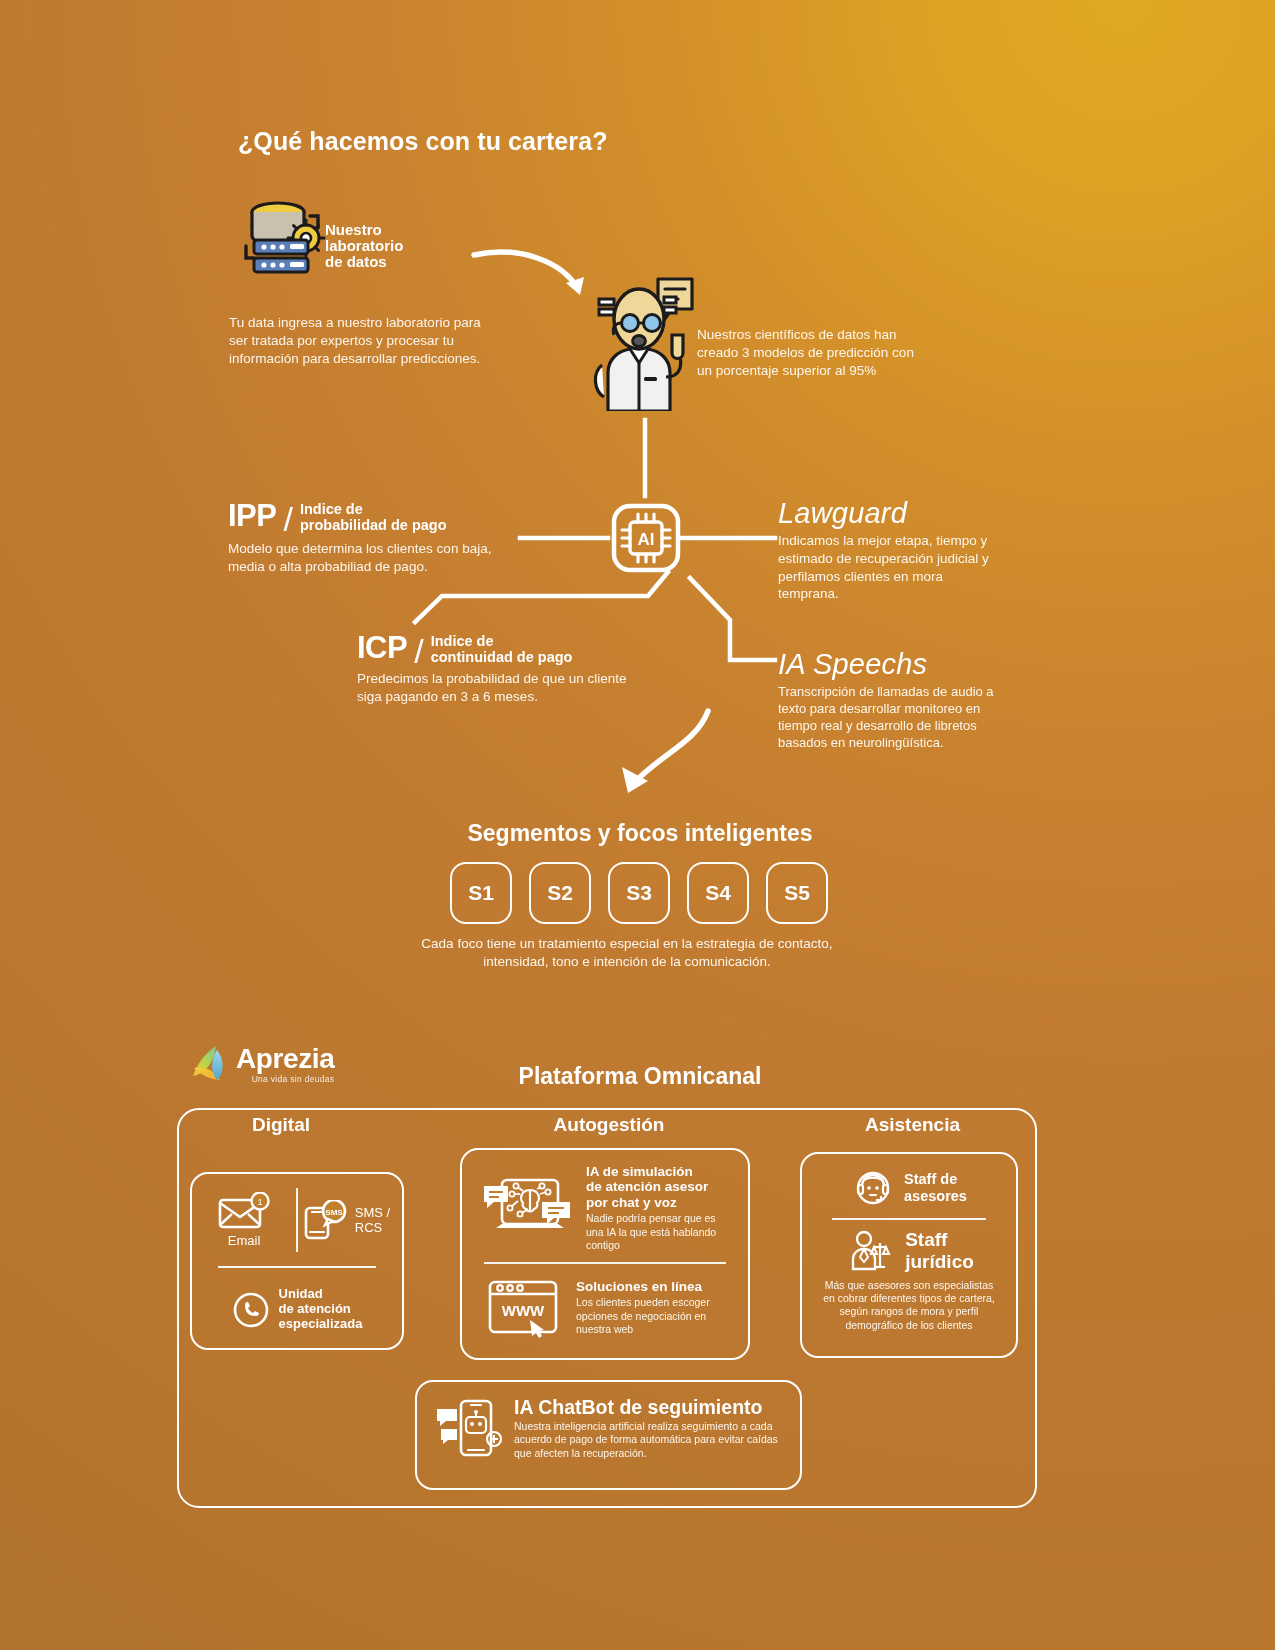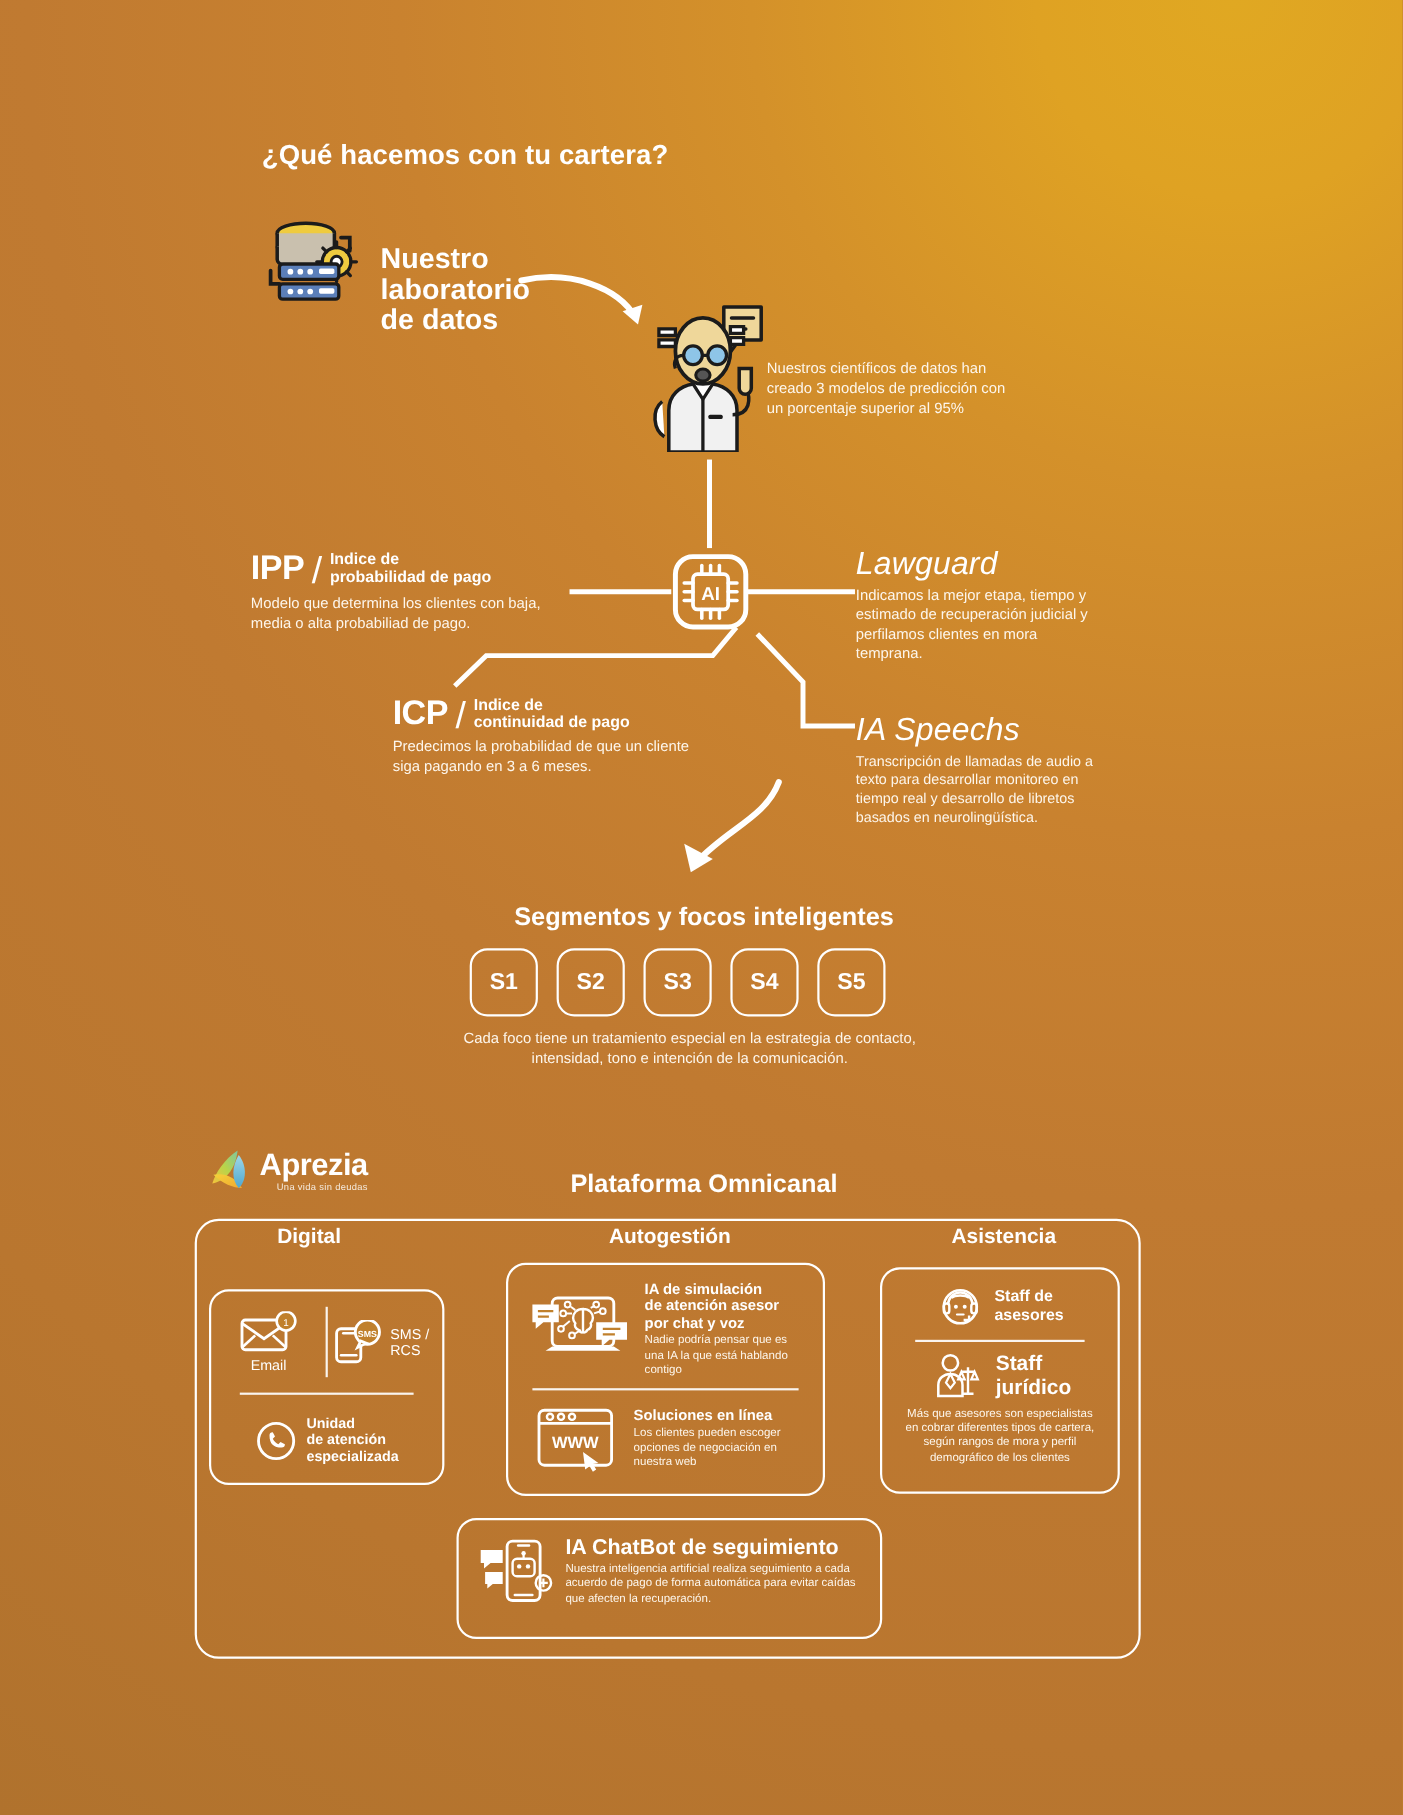--- a/index.html
+++ b/index.html
@@ -14,21 +14,21 @@
     overflow:hidden;
   }
   .pg { position:absolute; inset:0; }
   .abs { position:absolute; }
 
   h1.title { font-size:25px; font-weight:bold; letter-spacing:.1px; }
 
   .secthead { font-size:23px; font-weight:bold; }
   .body-txt { font-size:13.5px; line-height:1.32; color:#fdf6ec; font-weight:400; }
 
-  .lab-title { font-size:26px; font-weight:bold; line-height:1.06;margin-left:21px; }
+  .lab-title { font-size:15px; font-weight:bold; line-height:1.06; }
 
   .model-code { font-size:31px; font-weight:bold; letter-spacing:-.5px; }
   .model-slash { font-size:34px; font-weight:300; margin:0 7px; position:relative; top:2px; }
   .model-sub { font-size:14.5px; font-weight:bold; line-height:1.12; }
 
   .brandname { font-size:29px; font-style:italic; font-weight:500; letter-spacing:.2px; }
 
   .seg-box {
     width:62px; height:62px; border:2px solid #fff; border-radius:16px;
     display:flex; align-items:center; justify-content:center;
@@ -94,20 +94,21 @@
       <rect x="58" y="64" width="14" height="5" rx="1.5" fill="#fff"></rect>
     </svg>
   </div>
 
   <div class="abs lab-title" style="left:325px; top:222px;">
     <div>Nuestro</div>
     <div>laboratorio</div>
     <div>de datos</div>
   </div>
 
+  <div class="abs body-txt" style="left:229px; top:314px; width:260px;">Tu data ingresa a nuestro laboratorio para ser tratada por expertos y procesar tu información para desarrollar predicciones.</div>
 
   <div class="abs" style="left:470px; top:245px;">
     <svg width="135" height="65" viewBox="0 0 135 65">
       <path d="M4 10 C48 0 92 16 108 44" fill="none" stroke="#fff" stroke-width="5.5" stroke-linecap="round"></path>
       <path d="M96 38 L110 50 L114 32" fill="#fff"></path>
     </svg>
   </div>
 
   <div class="abs" style="left:586px; top:273px; width:110px; height:138px;">
     <svg width="110" height="138" viewBox="0 0 110 138">
@@ -222,21 +223,21 @@
     <svg width="120" height="105" viewBox="0 0 120 105">
       <path d="M108 6 C96 38 62 48 34 78" fill="none" stroke="#fff" stroke-width="5.5" stroke-linecap="round"></path>
       <path d="M22 62 L28 88 L48 76" fill="#fff"></path>
     </svg>
   </div>
 
   <div class="abs secthead" style="left:0; top:820px; width:1275px; text-align:center;">
     <span style="margin-left:5px;">Segmentos y focos inteligentes</span>
   </div>
 
-  <div class="abs" style="left:427px; top:862px; width:400px; display:flex; gap:17px;">
+  <div class="abs" style="left:450px; top:862px; width:400px; display:flex; gap:17px;">
     <div class="seg-box">S1</div>
     <div class="seg-box">S2</div>
     <div class="seg-box">S3</div>
     <div class="seg-box">S4</div>
     <div class="seg-box">S5</div>
   </div>
 
   <div class="abs body-txt" style="left:417px; top:935px; width:420px; text-align:center;">Cada foco tiene un tratamiento especial en la estrategia de contacto, intensidad, tono e intención de la comunicación.</div>
 
   <div class="abs" style="left:190px; top:1042px; display:flex; align-items:flex-end; gap:6px;">

